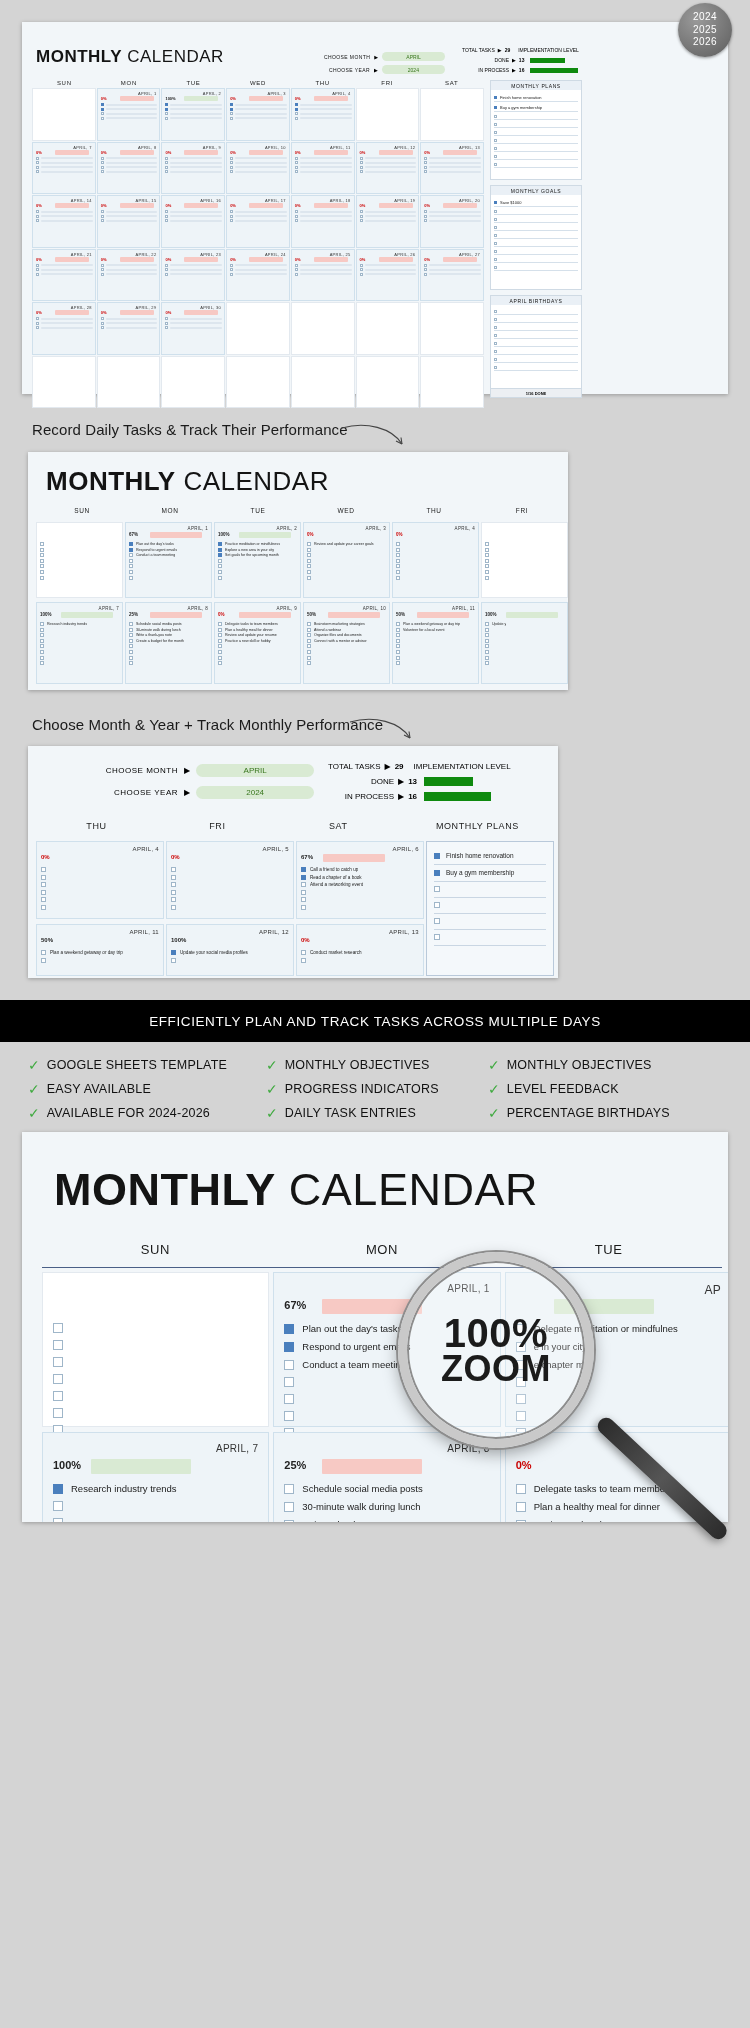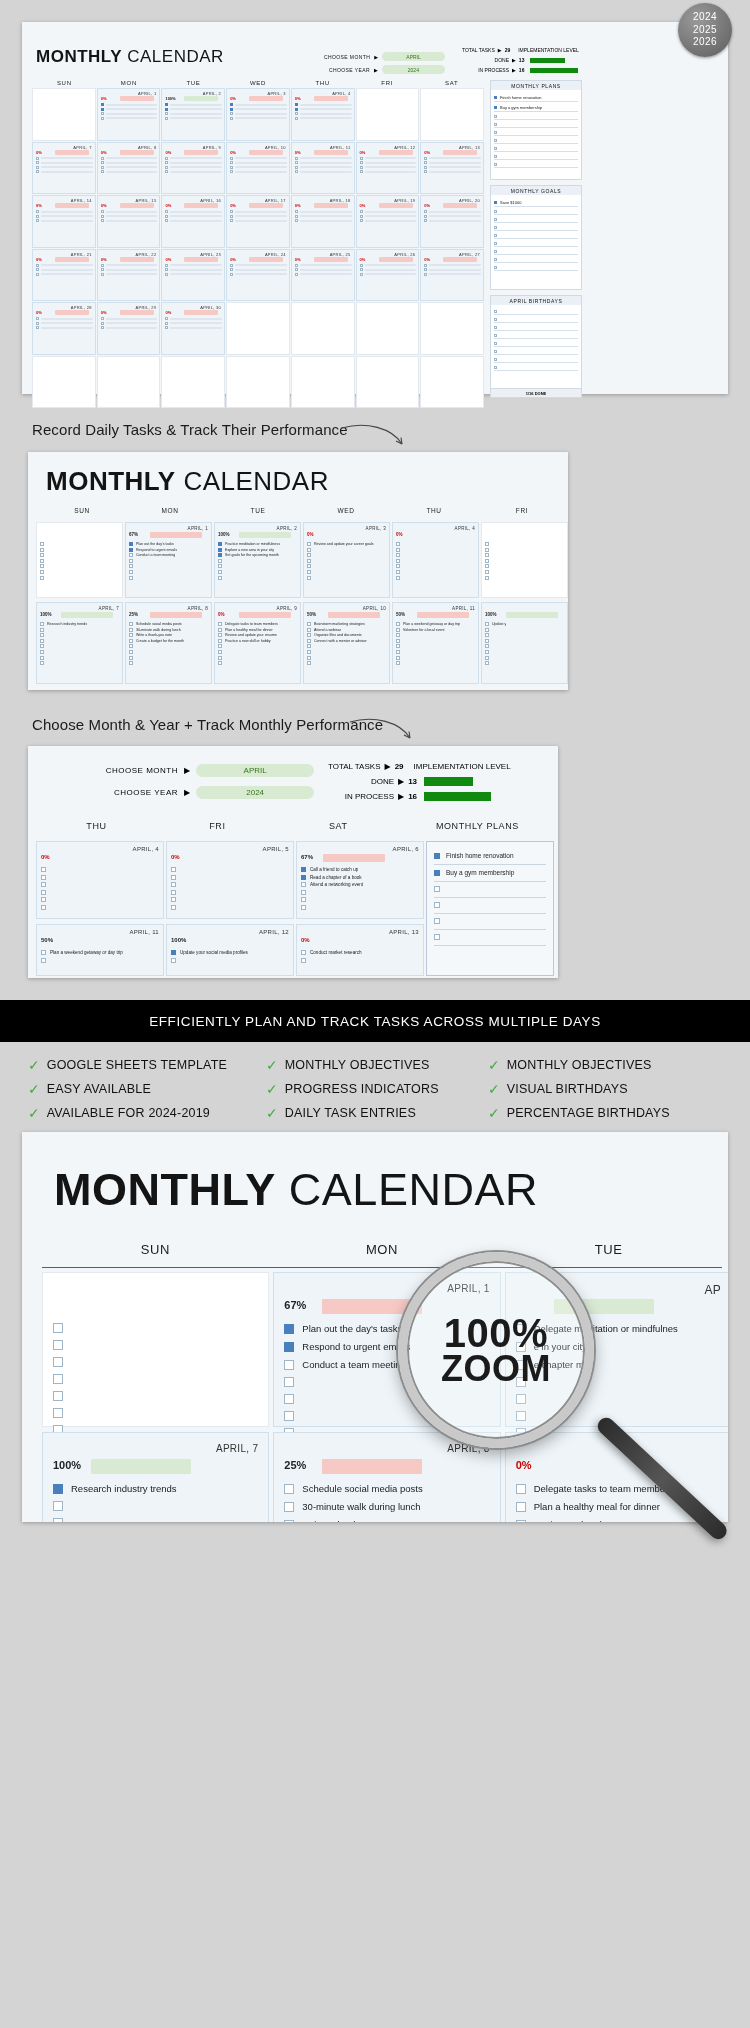--- a/index.html
+++ b/index.html
@@ -1548,21 +1548,21 @@
       <div class="frow">
         <span class="chk">✓</span>
         <span class="ftxt">GOOGLE SHEETS TEMPLATE</span>
       </div>
       <div class="frow">
         <span class="chk">✓</span>
         <span class="ftxt">EASY AVAILABLE</span>
       </div>
       <div class="frow">
         <span class="chk">✓</span>
-        <span class="ftxt">AVAILABLE FOR 2024-2019</span>
+        <span class="ftxt">AVAILABLE FOR 2024-2026</span>
       </div>
     </div>
   <div class="fcol" id="fcol1" style="width:222px;flex:none;">
       <div class="frow">
         <span class="chk">✓</span>
         <span class="ftxt">MONTHLY OBJECTIVES</span>
       </div>
       <div class="frow">
         <span class="chk">✓</span>
         <span class="ftxt">PROGRESS INDICATORS</span>
@@ -1572,21 +1572,21 @@
         <span class="ftxt">DAILY TASK ENTRIES</span>
       </div>
     </div>
   <div class="fcol" id="fcol2" style="width:240px;flex:none;">
       <div class="frow">
         <span class="chk">✓</span>
         <span class="ftxt">MONTHLY OBJECTIVES</span>
       </div>
       <div class="frow">
         <span class="chk">✓</span>
-        <span class="ftxt">VISUAL BIRTHDAYS</span>
+        <span class="ftxt">LEVEL FEEDBACK</span>
       </div>
       <div class="frow">
         <span class="chk">✓</span>
         <span class="ftxt">PERCENTAGE BIRTHDAYS</span>
       </div>
     </div>
 </div>
 
 <div class="sheet" style="position:absolute;left:22px;top:1132px;width:706px;height:390px;overflow:hidden;">
   <div class="sheet-title" style="position:absolute;left:32px;top:32px;font-size:45px;">

